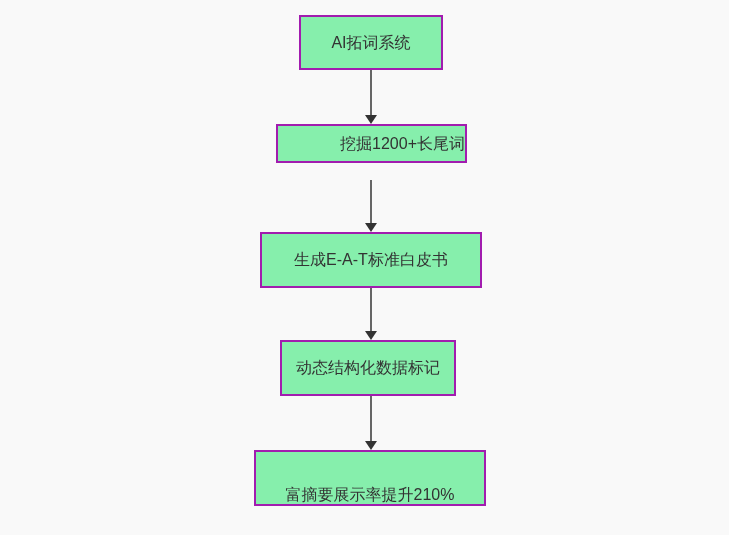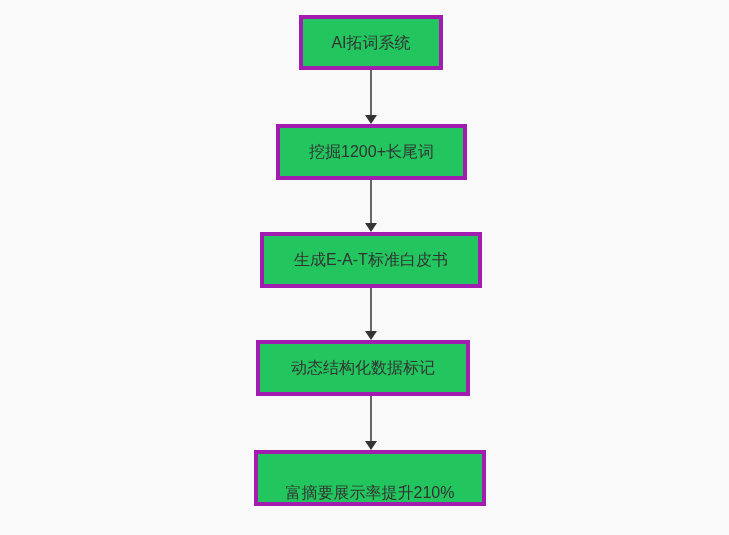--- a/index.html
+++ b/index.html
@@ -13,34 +13,34 @@
   .canvas {
     position: relative;
     width: 729px;
     height: 535px;
     background: #f9f9f9;
     overflow: hidden;
   }
   .node {
     position: absolute;
     box-sizing: border-box;
-    background: #22c55e;
-    border: 4px solid #a21caf;
+    background: #86efac;
+    border: 2px solid #a21caf;
     color: #333333;
     font-size: 16px;
     display: flex;
     align-items: center;
     justify-content: center;
     text-align: center;
     line-height: 1.2;
   }
   #node-1 { left: 299px; top: 15px;  width: 144px; height: 55px; }
-  #node-2 { left: 276px; top: 124px; width: 191px; height: 56px; }
+  #node-2 { left: 276px; top: 124px; width: 191px; height: 39px; justify-content: flex-end; }
   #node-3 { left: 260px; top: 232px; width: 222px; height: 56px; }
-  #node-4 { left: 256px; top: 340px; width: 214px; height: 56px; }
+  #node-4 { left: 280px; top: 340px; width: 176px; height: 56px; }
   #node-5 { left: 254px; top: 450px; width: 232px; height: 56px; align-items: flex-end; }
 
   .edge-line {
     position: absolute;
     left: 370px;
     width: 2px;
     background: #666666;
   }
   .edge-arrow {
     position: absolute;

